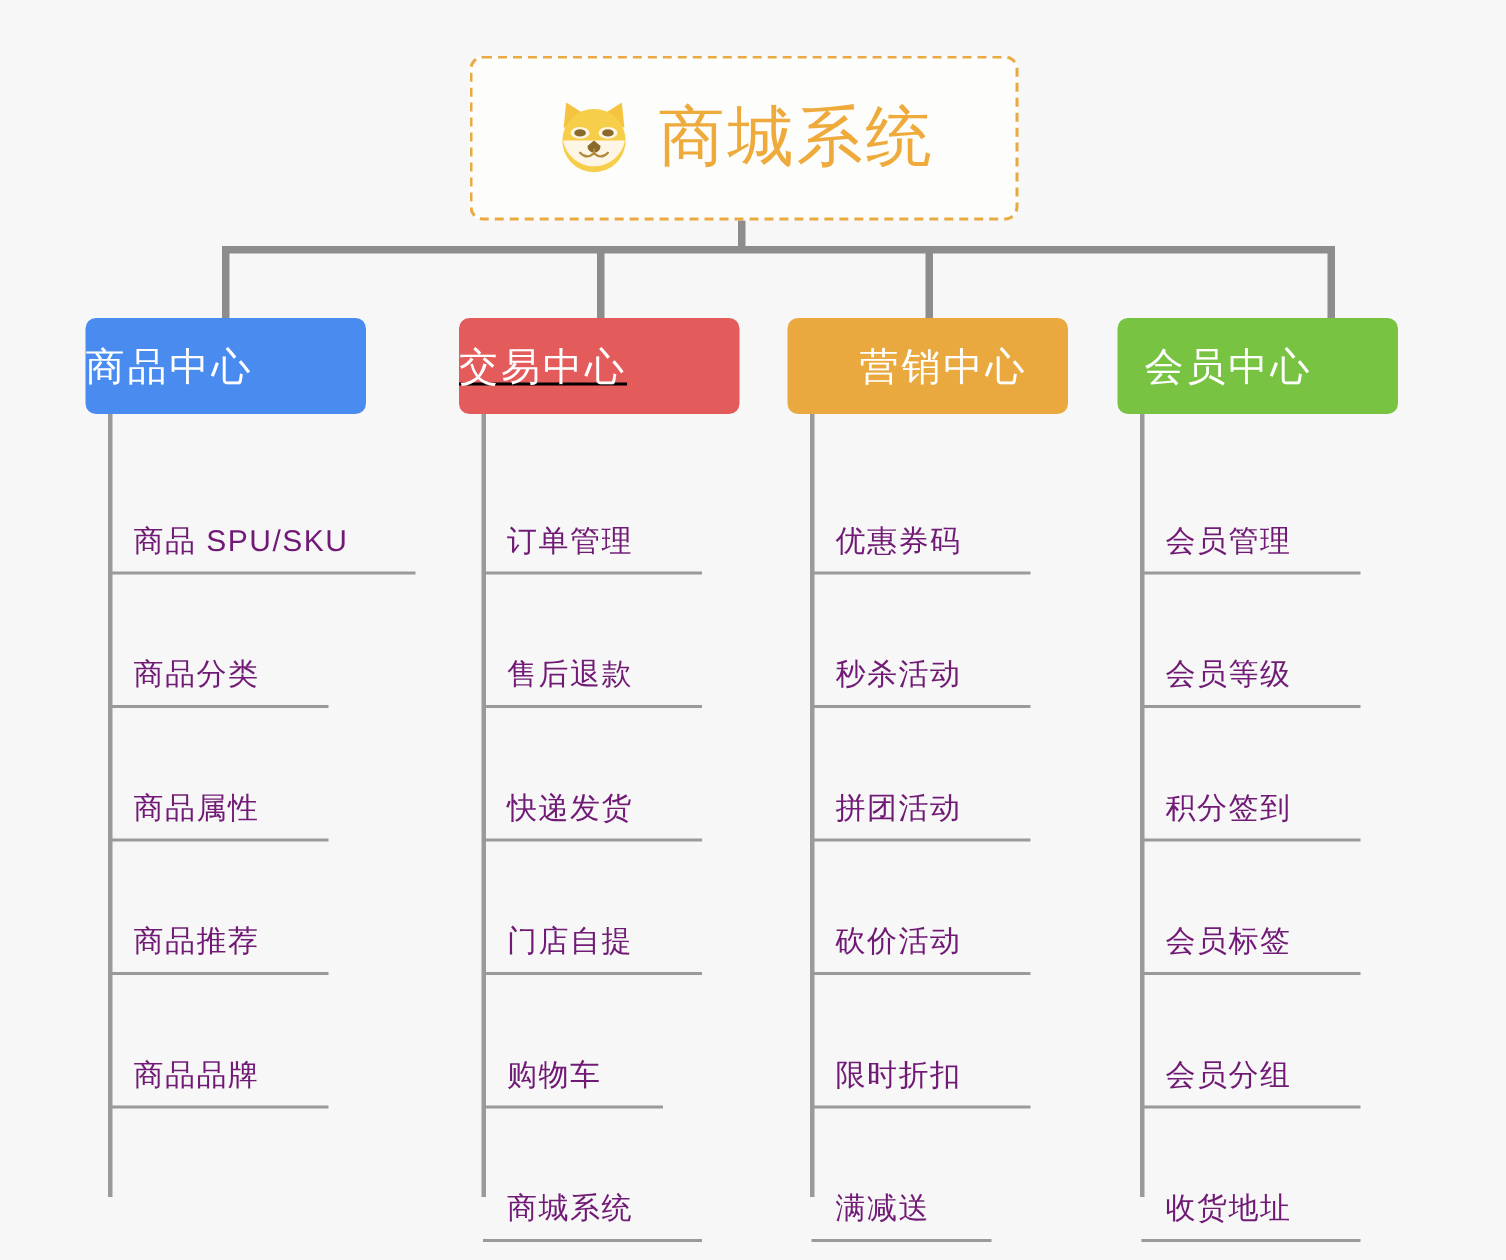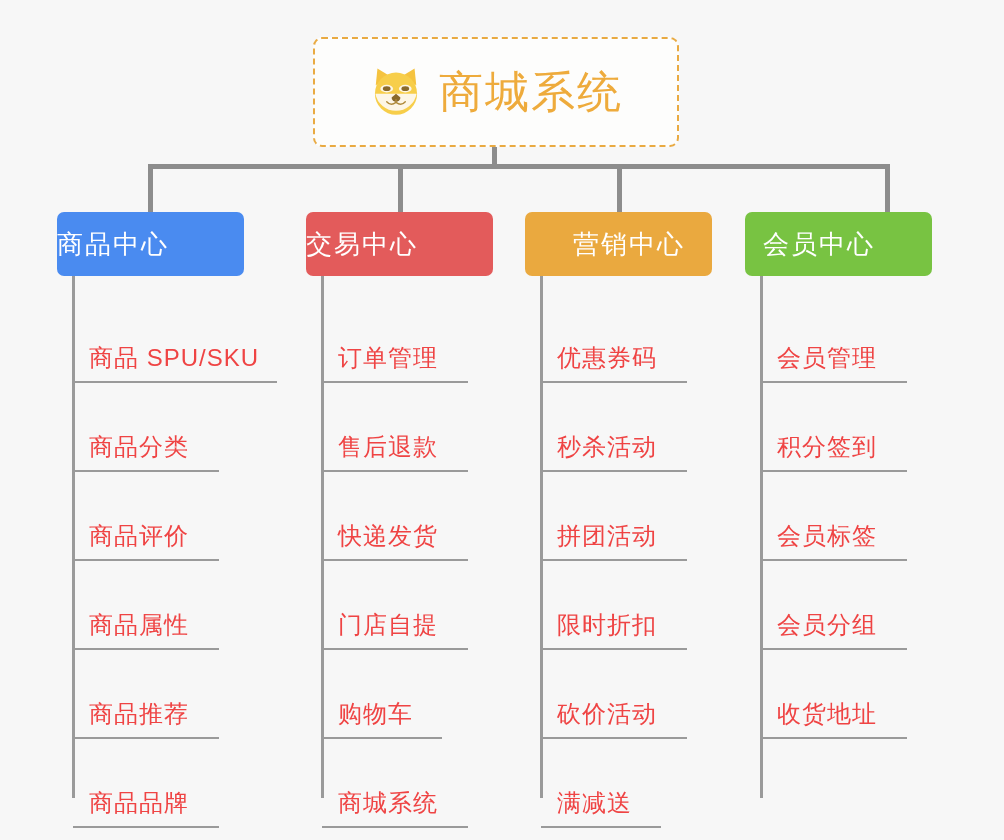--- a/index.html
+++ b/index.html
@@ -74,21 +74,21 @@
     align-items: center;
     color: #ffffff;
     font-size: 26px;
     letter-spacing: 2px;
     white-space: nowrap;
     box-sizing: border-box;
   }
 
   
   #col-0 { left: 57px;  }
-  #col-1 { left: 306px; }
+  #col-1 { left: 306px; text-decoration: underline; }
   #col-2 { left: 525px; }
   #col-3 { left: 745px; }
 
   #col-0 .cat-box { width: 187px; }
   #col-1 .cat-box { width: 187px; }
   #col-2 .cat-box { width: 187px; padding-left: 48px; }
   #col-3 .cat-box { width: 187px; padding-left: 18px; }
 
   
   .items {
@@ -98,22 +98,22 @@
   }
   .item {
     position: relative;
     height: 89px;
     box-sizing: border-box;
   }
   .item-label {
     position: absolute;
     left: 32px;
     bottom: 9px;
-    font-size: 24px;
-    color: #ef4444;
+    font-size: 20px;
+    color: #701a75;
     white-space: nowrap;
     letter-spacing: 1px;
   }
   .item-rule {
     position: absolute;
     left: 16px;
     bottom: 0;
     height: 2px;
     background: #9a9a9a;
   }
@@ -169,24 +169,20 @@
       <div class="items">
         <div class="item">
           <span class="item-label">商品 SPU/SKU</span>
           <span class="item-rule" style="width: 204px;"></span>
         </div>
         <div class="item">
           <span class="item-label">商品分类</span>
           <span class="item-rule" style="width: 146px;"></span>
         </div>
         <div class="item">
-          <span class="item-label">商品评价</span>
-          <span class="item-rule" style="width: 146px;"></span>
-        </div>
-        <div class="item">
           <span class="item-label">商品属性</span>
           <span class="item-rule" style="width: 146px;"></span>
         </div>
         <div class="item">
           <span class="item-label">商品推荐</span>
           <span class="item-rule" style="width: 146px;"></span>
         </div>
         <div class="item">
           <span class="item-label">商品品牌</span>
           <span class="item-rule" style="width: 146px;"></span>
@@ -235,43 +231,47 @@
         </div>
         <div class="item">
           <span class="item-label">秒杀活动</span>
           <span class="item-rule" style="width: 146px;"></span>
         </div>
         <div class="item">
           <span class="item-label">拼团活动</span>
           <span class="item-rule" style="width: 146px;"></span>
         </div>
         <div class="item">
+          <span class="item-label">砍价活动</span>
+          <span class="item-rule" style="width: 146px;"></span>
+        </div>
+        <div class="item">
           <span class="item-label">限时折扣</span>
-          <span class="item-rule" style="width: 146px;"></span>
-        </div>
-        <div class="item">
-          <span class="item-label">砍价活动</span>
           <span class="item-rule" style="width: 146px;"></span>
         </div>
         <div class="item">
           <span class="item-label">满减送</span>
           <span class="item-rule" style="width: 120px;"></span>
         </div>
       </div>
     </div>
   <div class="column" id="col-3">
       <div class="cat-box" style="background: rgb(120, 195, 66);">
         <span>会员中心</span>
       </div>
       <div class="items">
         <div class="item">
           <span class="item-label">会员管理</span>
           <span class="item-rule" style="width: 146px;"></span>
         </div>
         <div class="item">
+          <span class="item-label">会员等级</span>
+          <span class="item-rule" style="width: 146px;"></span>
+        </div>
+        <div class="item">
           <span class="item-label">积分签到</span>
           <span class="item-rule" style="width: 146px;"></span>
         </div>
         <div class="item">
           <span class="item-label">会员标签</span>
           <span class="item-rule" style="width: 146px;"></span>
         </div>
         <div class="item">
           <span class="item-label">会员分组</span>
           <span class="item-rule" style="width: 146px;"></span>

